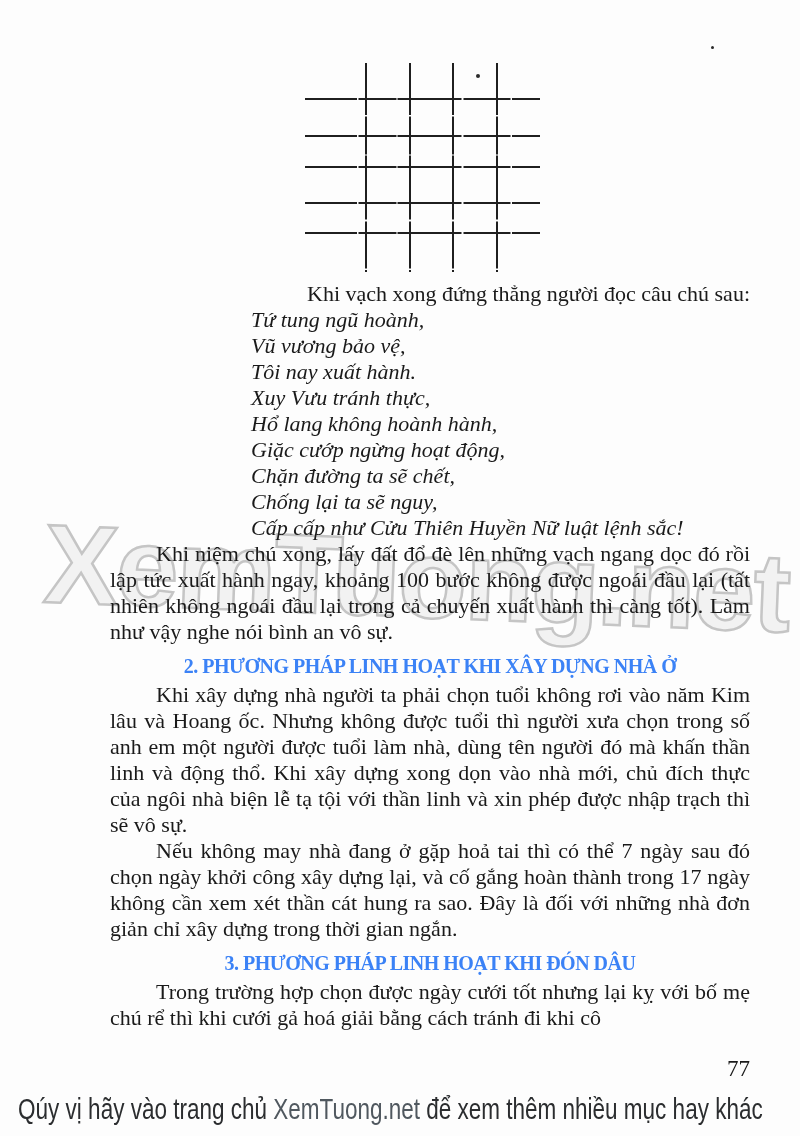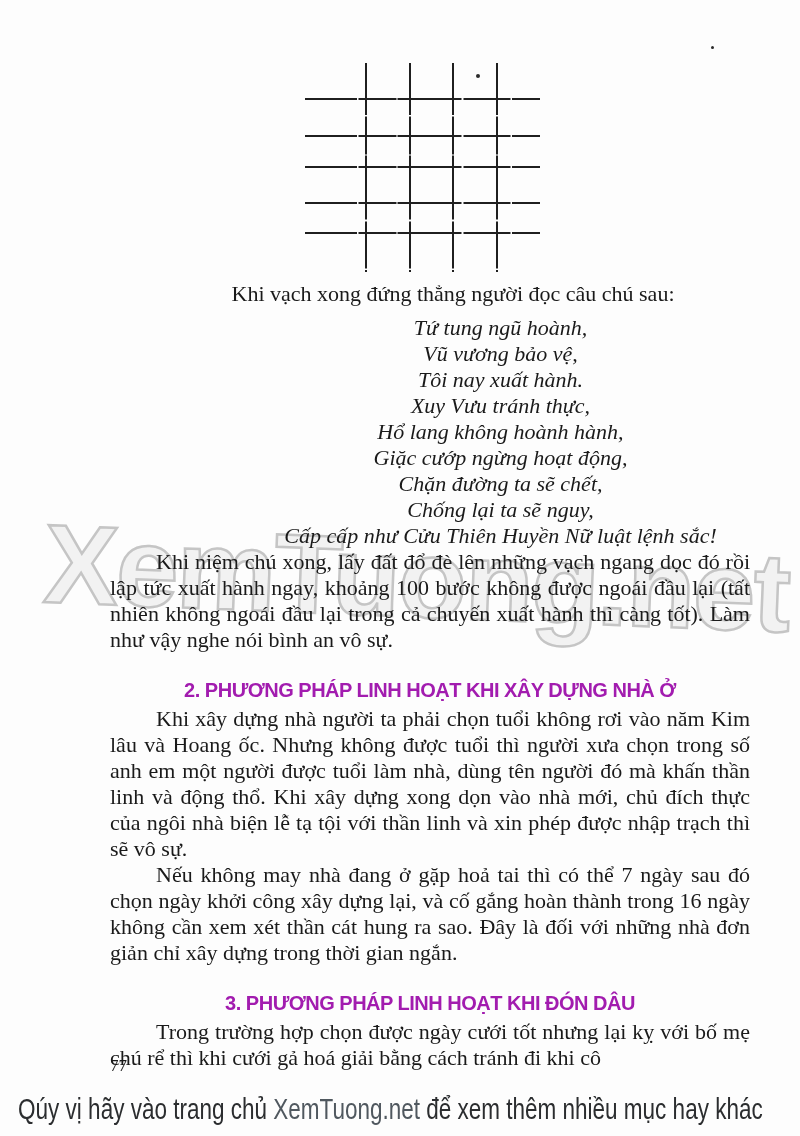--- a/index.html
+++ b/index.html
@@ -57,42 +57,42 @@
   .text-column {
     position: absolute;
     left: 110px;
     top: 281px;
     width: 640px;
     z-index: 1;
     font-size: 22px;
     line-height: 26px;
     text-align: justify;
   }
-  .intro-line { text-indent: 46px; text-align: center; }
-  .verse { margin-left: 141px; font-style: italic; text-align: center; margin-top: 8px; }
+  .intro-line { text-indent: 46px; text-align: right; }
+  .verse { margin-left: 141px; font-style: italic; text-align: left; }
   .para { text-indent: 46px; }
   .section-heading {
-    font-family: Liberation Sans, sans-serif;
+    font-family: Liberation Serif, serif;
     font-weight: bold;
     font-size: 20px;
     letter-spacing: -0.5px;
     text-align: center;
-    color: #a21caf;
-    margin: 24px 0 3px 0;
+    color: #3b82f6;
+    margin: 8px 0 3px 0;
     text-indent: 0;
   }
 
   
   .page-number {
     position: absolute;
     left: 110px;
     top: 1056px;
     width: 640px;
-    text-align: left;
-    font-size: 17px;
+    text-align: right;
+    font-size: 23px;
     z-index: 1;
   }
 
   
   .footer {
     position: absolute;
     left: 0;
     top: 1092px;
     width: 781px;
     display: flex;
@@ -148,21 +148,21 @@
         <div class="verse-line">Chống lại ta sẽ nguy,</div>
         <div class="verse-line">Cấp cấp như Cửu Thiên Huyền Nữ luật lệnh sắc!</div>
       </div>
 
     <div class="para">Khi niệm chú xong, lấy đất đổ đè lên những vạch ngang dọc đó rồi lập tức xuất hành ngay, khoảng 100 bước không được ngoái đầu lại (tất nhiên không ngoái đầu lại trong cả chuyến xuất hành thì càng tốt). Làm như vậy nghe nói bình an vô sự.</div>
 
     <div class="section-heading">2. PHƯƠNG PHÁP LINH HOẠT KHI XÂY DỰNG NHÀ Ở</div>
 
     <div class="para">Khi xây dựng nhà người ta phải chọn tuổi không rơi vào năm Kim lâu và Hoang ốc. Nhưng không được tuổi thì người xưa chọn trong số anh em một người được tuổi làm nhà, dùng tên người đó mà khấn thần linh và động thổ. Khi xây dựng xong dọn vào nhà mới, chủ đích thực của ngôi nhà biện lễ tạ tội với thần linh và xin phép được nhập trạch thì sẽ vô sự.</div>
 
-    <div class="para">Nếu không may nhà đang ở gặp hoả tai thì có thể 7 ngày sau đó chọn ngày khởi công xây dựng lại, và cố gắng hoàn thành trong 16 ngày không cần xem xét thần cát hung ra sao. Đây là đối với những nhà đơn giản chỉ xây dựng trong thời gian ngắn.</div>
+    <div class="para">Nếu không may nhà đang ở gặp hoả tai thì có thể 7 ngày sau đó chọn ngày khởi công xây dựng lại, và cố gắng hoàn thành trong 17 ngày không cần xem xét thần cát hung ra sao. Đây là đối với những nhà đơn giản chỉ xây dựng trong thời gian ngắn.</div>
 
     <div class="section-heading">3. PHƯƠNG PHÁP LINH HOẠT KHI ĐÓN DÂU</div>
 
     <div class="para">Trong trường hợp chọn được ngày cưới tốt nhưng lại kỵ với bố mẹ chú rể thì khi cưới gả hoá giải bằng cách tránh đi khi cô</div>
   </div>
 
   <div class="page-number">77</div>
 
   <div class="footer">
     <div class="footer-inner">

